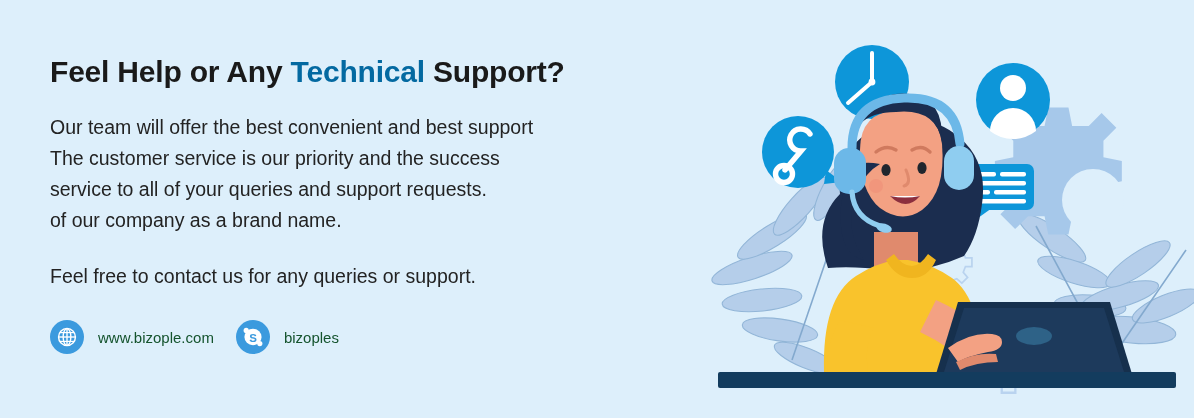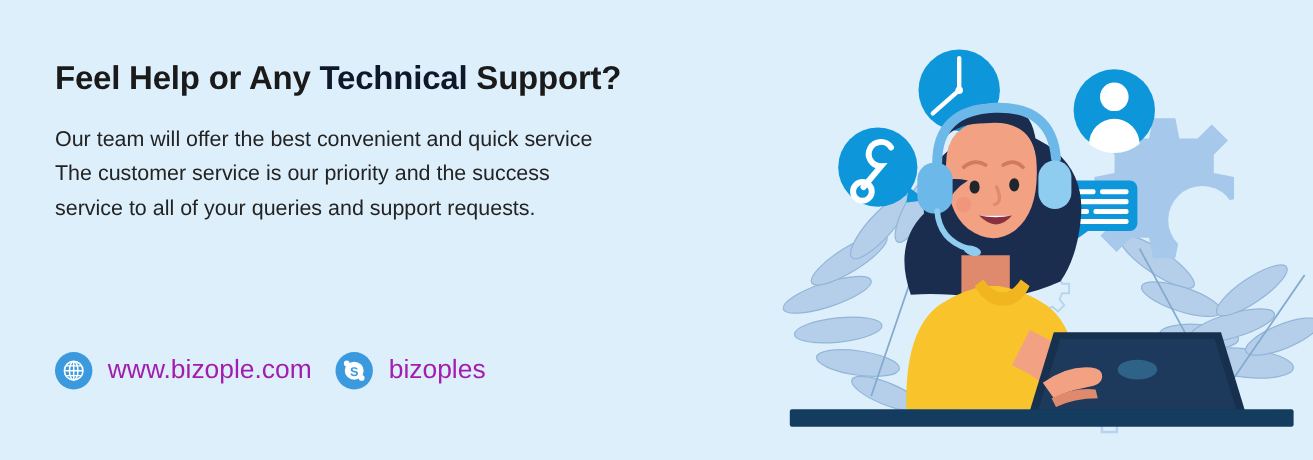--- a/index.html
+++ b/index.html
@@ -15,21 +15,21 @@
   .content { position:absolute; left:50px; top:55px; width:680px; }
 
   .headline {
     font-size:30px;
     font-weight:bold;
     color:#1a1a1a;
     letter-spacing:-0.2px;
     line-height:1.1;
     white-space:nowrap;
   }
-  .headline .accent { color:#0f172a; }
+  .headline .accent { color:#0369a1; }
 
   .paragraph {
     margin-top:24px;
     font-size:19.5px;
     line-height:31px;
     color:#232323;
     font-weight:400;
   }
   .paragraph .ln { display:block; white-space:nowrap; }
 
@@ -49,44 +49,46 @@
   .contact-item { display:flex; align-items:center; }
   .contact-item + .contact-item { margin-left:22px; }
   .cicon {
     width:34px; height:34px; border-radius:50%;
     background:#3b9ade;
     display:flex; align-items:center; justify-content:center;
     flex:0 0 auto;
   }
   .clabel {
     margin-left:14px;
-    font-size:24px;
-    color:#a21caf;
+    font-size:15px;
+    color:#14532d;
     white-space:nowrap;
   }
 
   
   .art { position:absolute; left:700px; top:0; width:494px; height:418px; }
   .art svg { display:block; width:494px; height:418px; }
 </style>
 </head>
 <body>
 
 <div class="banner">
 
   <div class="content">
 
     <h1 class="headline"><span>Feel Help or Any </span><span class="accent">Technical</span><span> Support?</span></h1>
 
     <div class="paragraph">
-      <span class="ln">Our team will offer the best convenient and quick service</span>
+      <span class="ln">Our team will offer the best convenient and best support</span>
       <span class="ln">The customer service is our priority and the success</span>
       <span class="ln">service to all of your queries and support requests.</span>
+      <span class="ln">of our company as a brand name.</span>
     </div>
 
+    <div class="paragraph2">Feel free to contact us for any queries or support.</div>
   </div>
 
   <div class="contacts">
 
     <div class="contact-item">
       <span class="cicon">
         <svg width="22" height="22" viewBox="0 0 24 24">
           <circle cx="12" cy="12" r="9.2" fill="none" stroke="#ffffff" stroke-width="1.6"></circle>
           <ellipse cx="12" cy="12" rx="4.2" ry="9.2" fill="none" stroke="#ffffff" stroke-width="1.5"></ellipse>
           <line x1="12" y1="2.8" x2="12" y2="21.2" stroke="#ffffff" stroke-width="1.5"></line>

